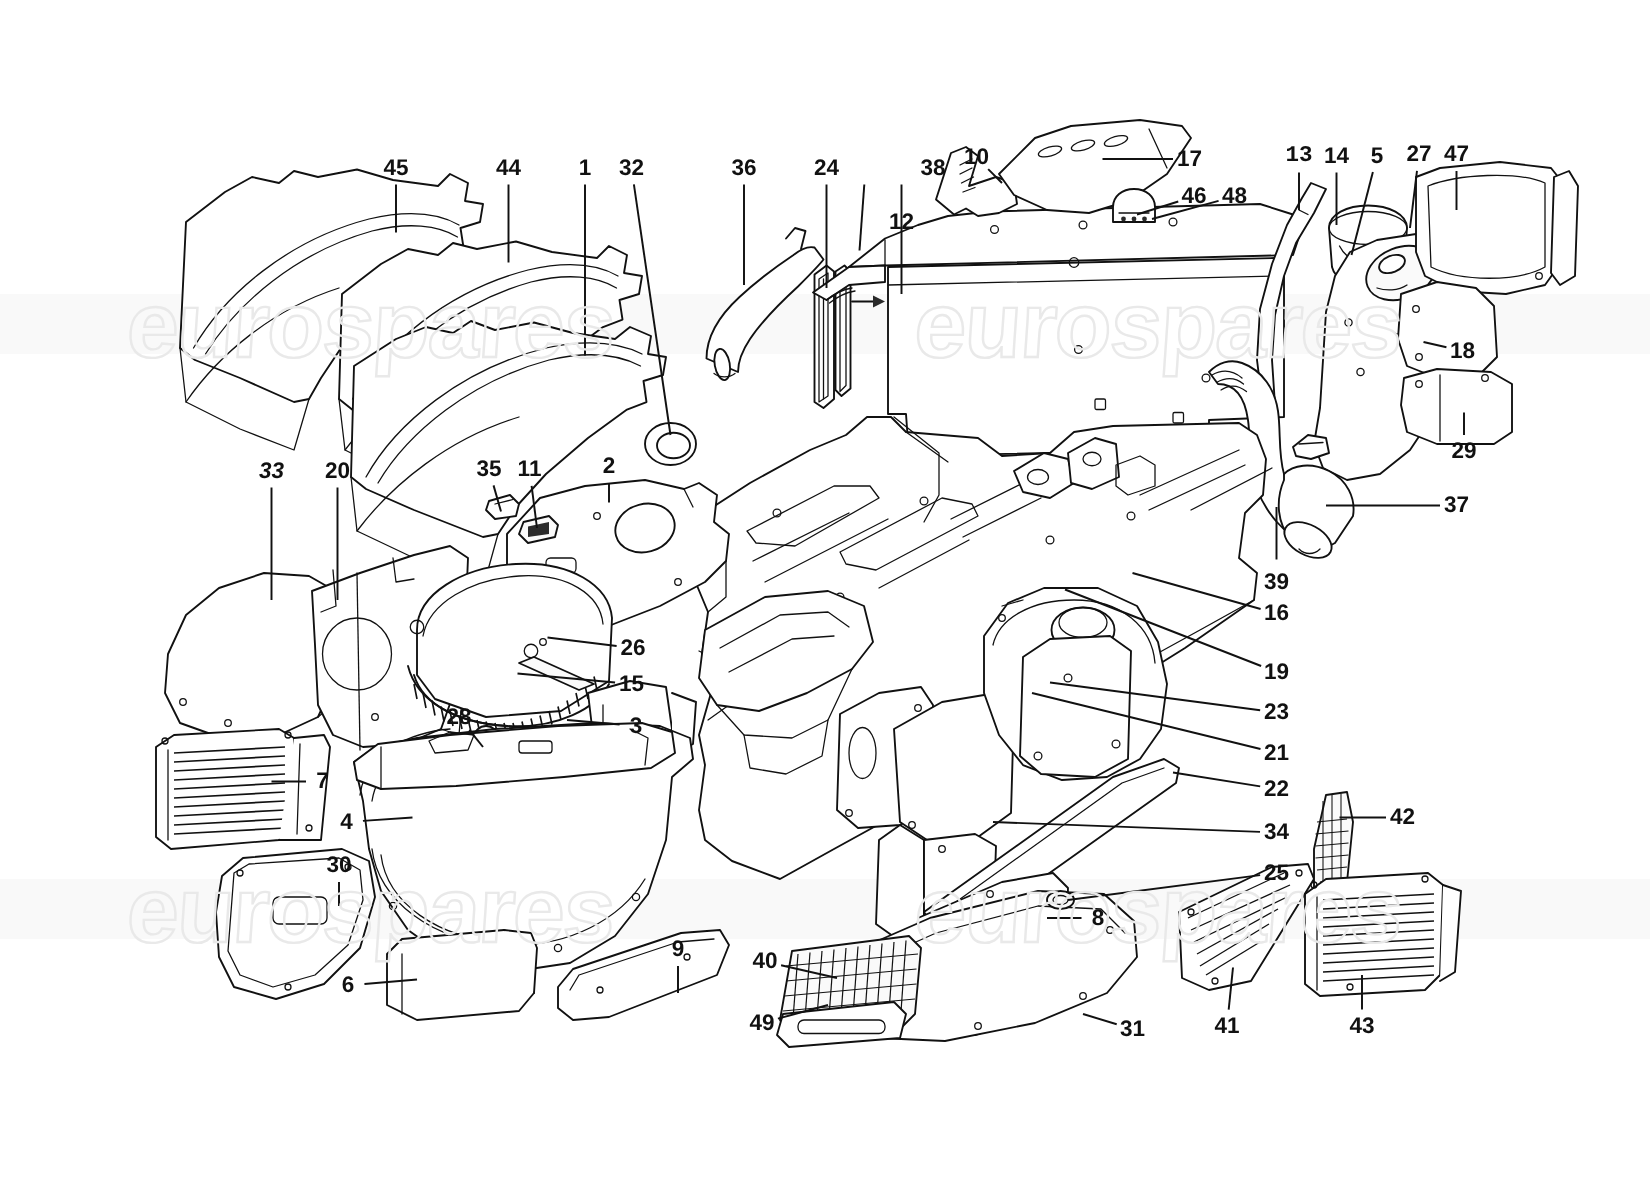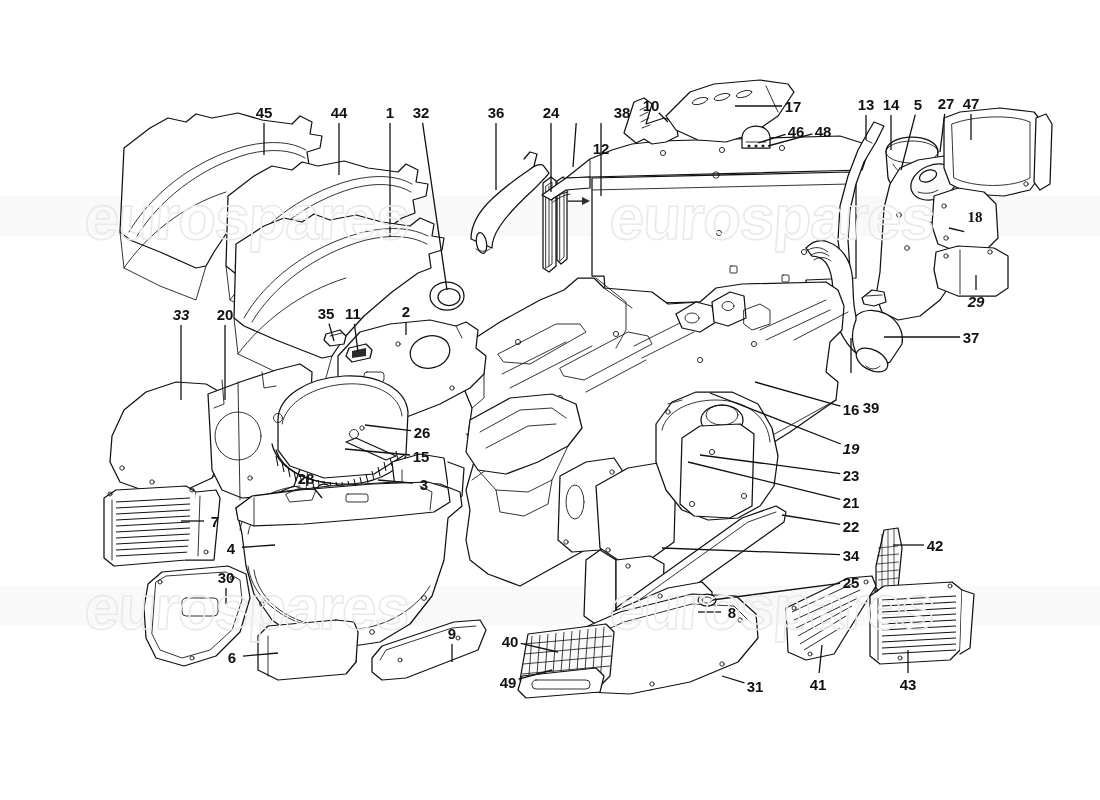--- a/index.html
+++ b/index.html
@@ -537,33 +537,33 @@
       <div class="lbl" style="left: 264px; top: 112px;">45</div>
       <div class="lbl" style="left: 339px; top: 112px;">44</div>
       <div class="lbl" style="left: 390px; top: 112px;">1</div>
       <div class="lbl" style="left: 421px; top: 112px;">32</div>
       <div class="lbl" style="left: 496px; top: 112px;">36</div>
       <div class="lbl" style="left: 551px; top: 112px;">24</div>
       <div class="lbl" style="left: 577px; top: 112px; margin-left: 45px;">38</div>
       <div class="lbl" style="left: 601px; top: 112px; margin-top: 36px;">12</div>
       <div class="lbl" style="left: 651px; top: 105px;">10</div>
       <div class="lbl" style="left: 793px; top: 106px;">17</div>
-      <div class="lbl" style="left: 866px; top: 104px;">13</div>
+      <div class="lbl" style="left: 866px; top: 104px; font-family: Liberation Mono, monospace;">13</div>
       <div class="lbl" style="left: 891px; top: 104px;">14</div>
       <div class="lbl" style="left: 918px; top: 104px;">5</div>
       <div class="lbl" style="left: 946px; top: 103px;">27</div>
       <div class="lbl" style="left: 971px; top: 103px; text-align: center;">47</div>
       <div class="lbl" style="left: 796px; top: 131px;">46</div>
       <div class="lbl" style="left: 823px; top: 131px;">48</div>
-      <div class="lbl" style="left: 975px; top: 217px; font-family: Liberation Serif, serif;">18</div>
-      <div class="lbl" style="left: 976px; top: 301px; font-style: italic;">29</div>
+      <div class="lbl" style="left: 975px; top: 234px;">18</div>
+      <div class="lbl" style="left: 976px; top: 301px;">29</div>
       <div class="lbl" style="left: 971px; top: 337px;">37</div>
-      <div class="lbl" style="left: 851px; top: 407px; margin-left: 20px;">39</div>
+      <div class="lbl" style="left: 851px; top: 388px;">39</div>
       <div class="lbl" style="left: 851px; top: 409px;">16</div>
-      <div class="lbl" style="left: 851px; top: 448px; font-style: italic;">19</div>
+      <div class="lbl" style="left: 851px; top: 448px;">19</div>
       <div class="lbl" style="left: 851px; top: 475px;">23</div>
       <div class="lbl" style="left: 851px; top: 502px;">21</div>
       <div class="lbl" style="left: 851px; top: 526px;">22</div>
       <div class="lbl" style="left: 851px; top: 555px;">34</div>
       <div class="lbl" style="left: 935px; top: 545px;">42</div>
       <div class="lbl" style="left: 851px; top: 582px;">25</div>
       <div class="lbl" style="left: 181px; top: 314px; font-style: italic;">33</div>
       <div class="lbl" style="left: 225px; top: 314px;">20</div>
       <div class="lbl" style="left: 326px; top: 313px;">35</div>
       <div class="lbl" style="left: 353px; top: 313px;">11</div>

